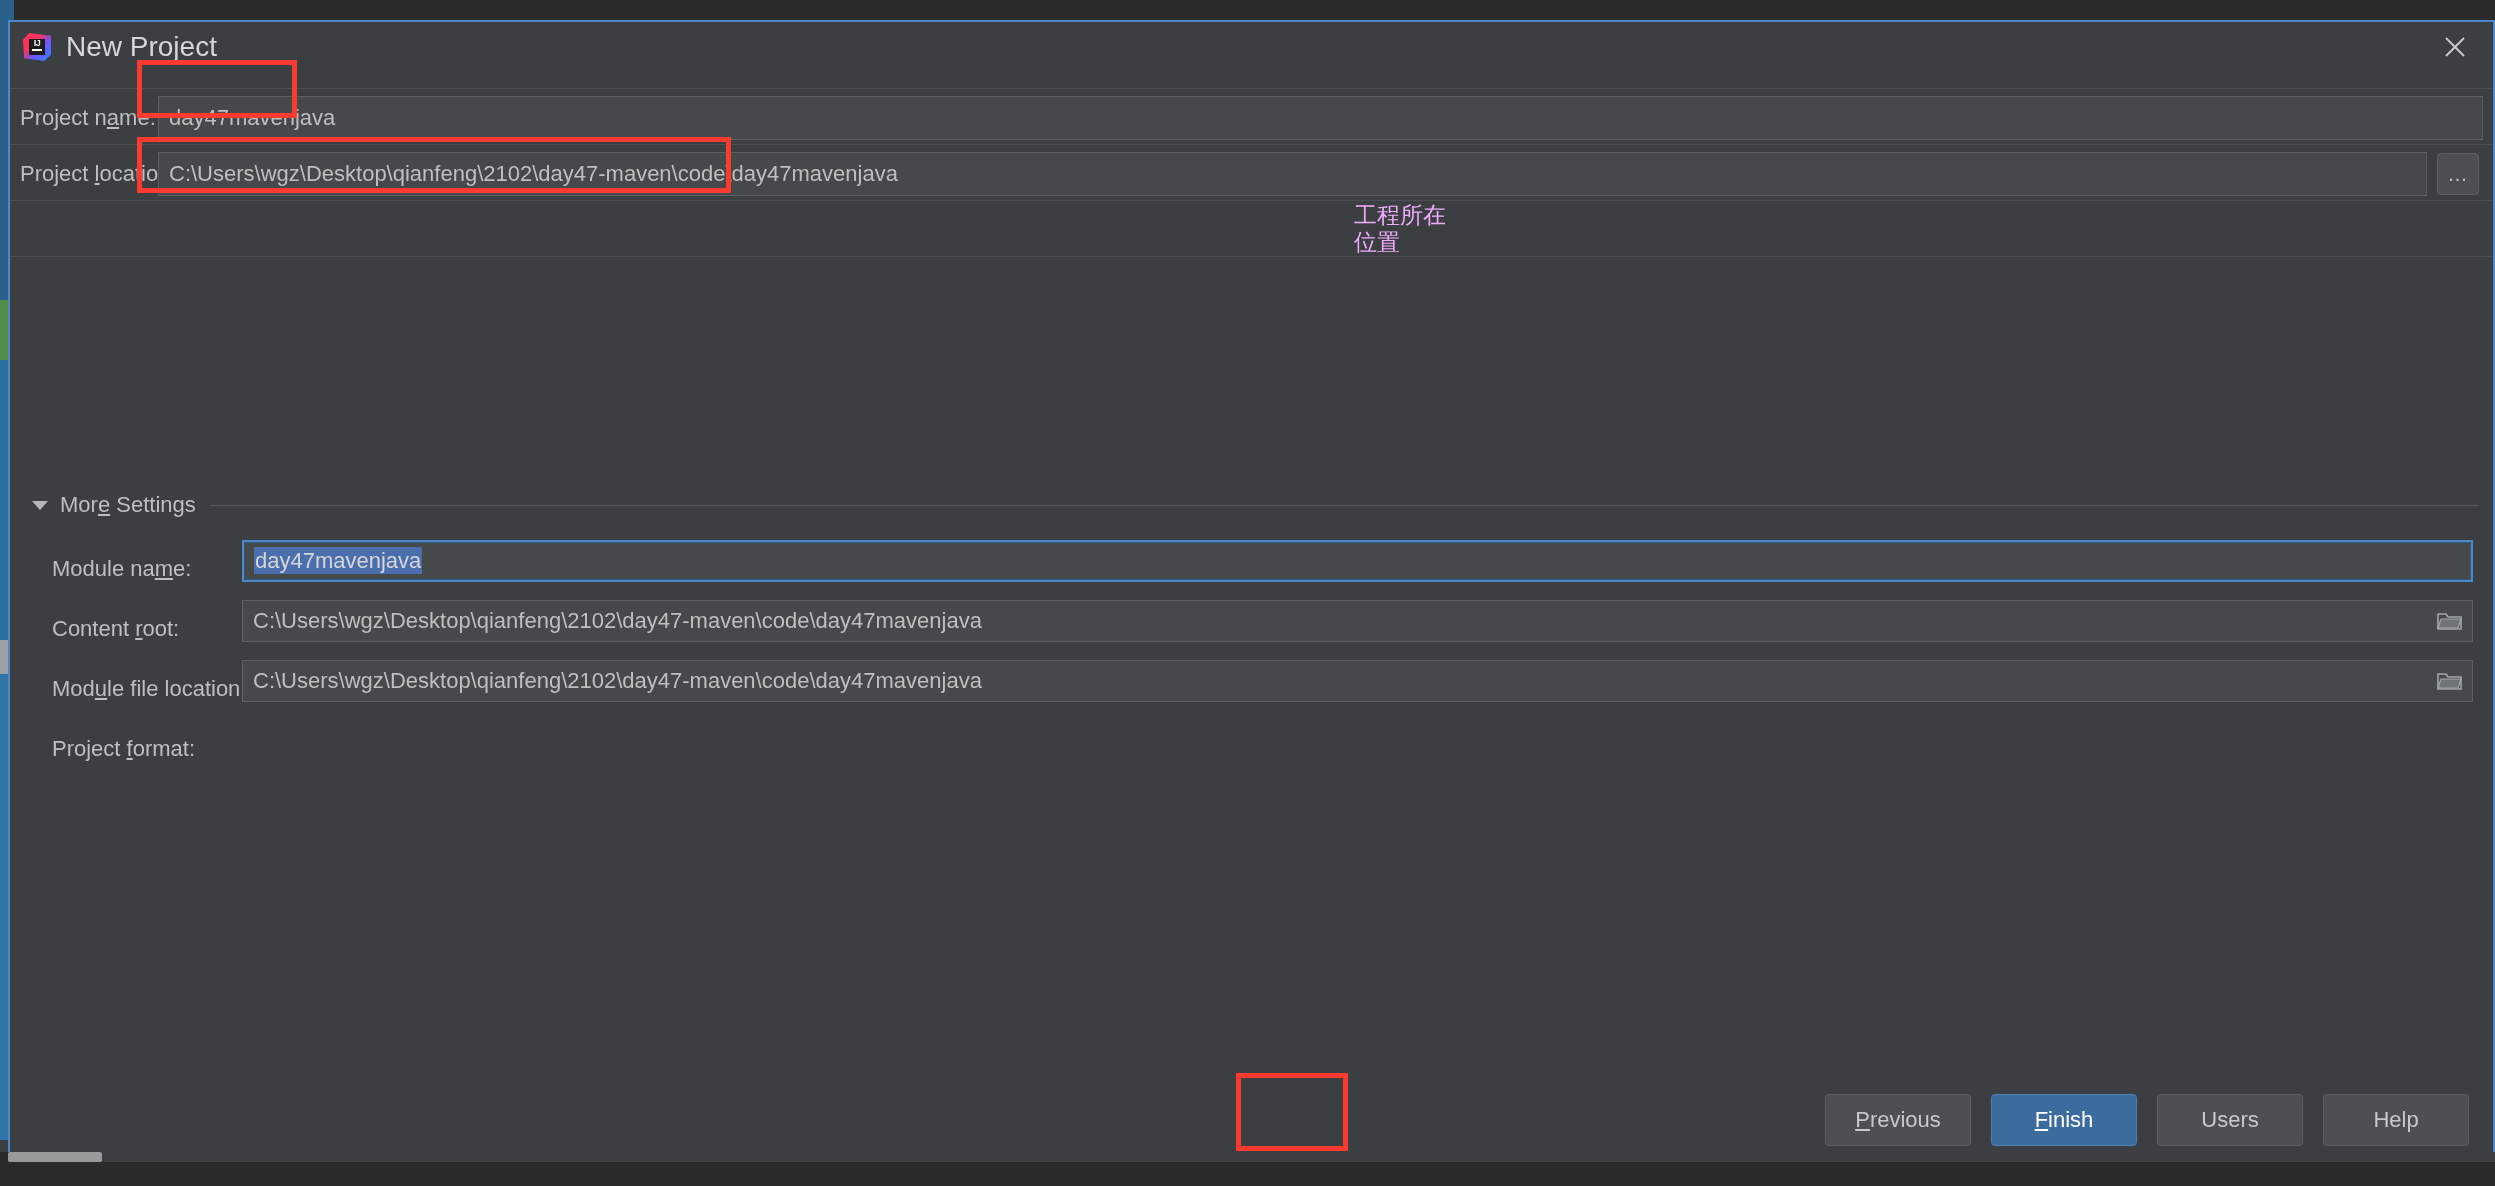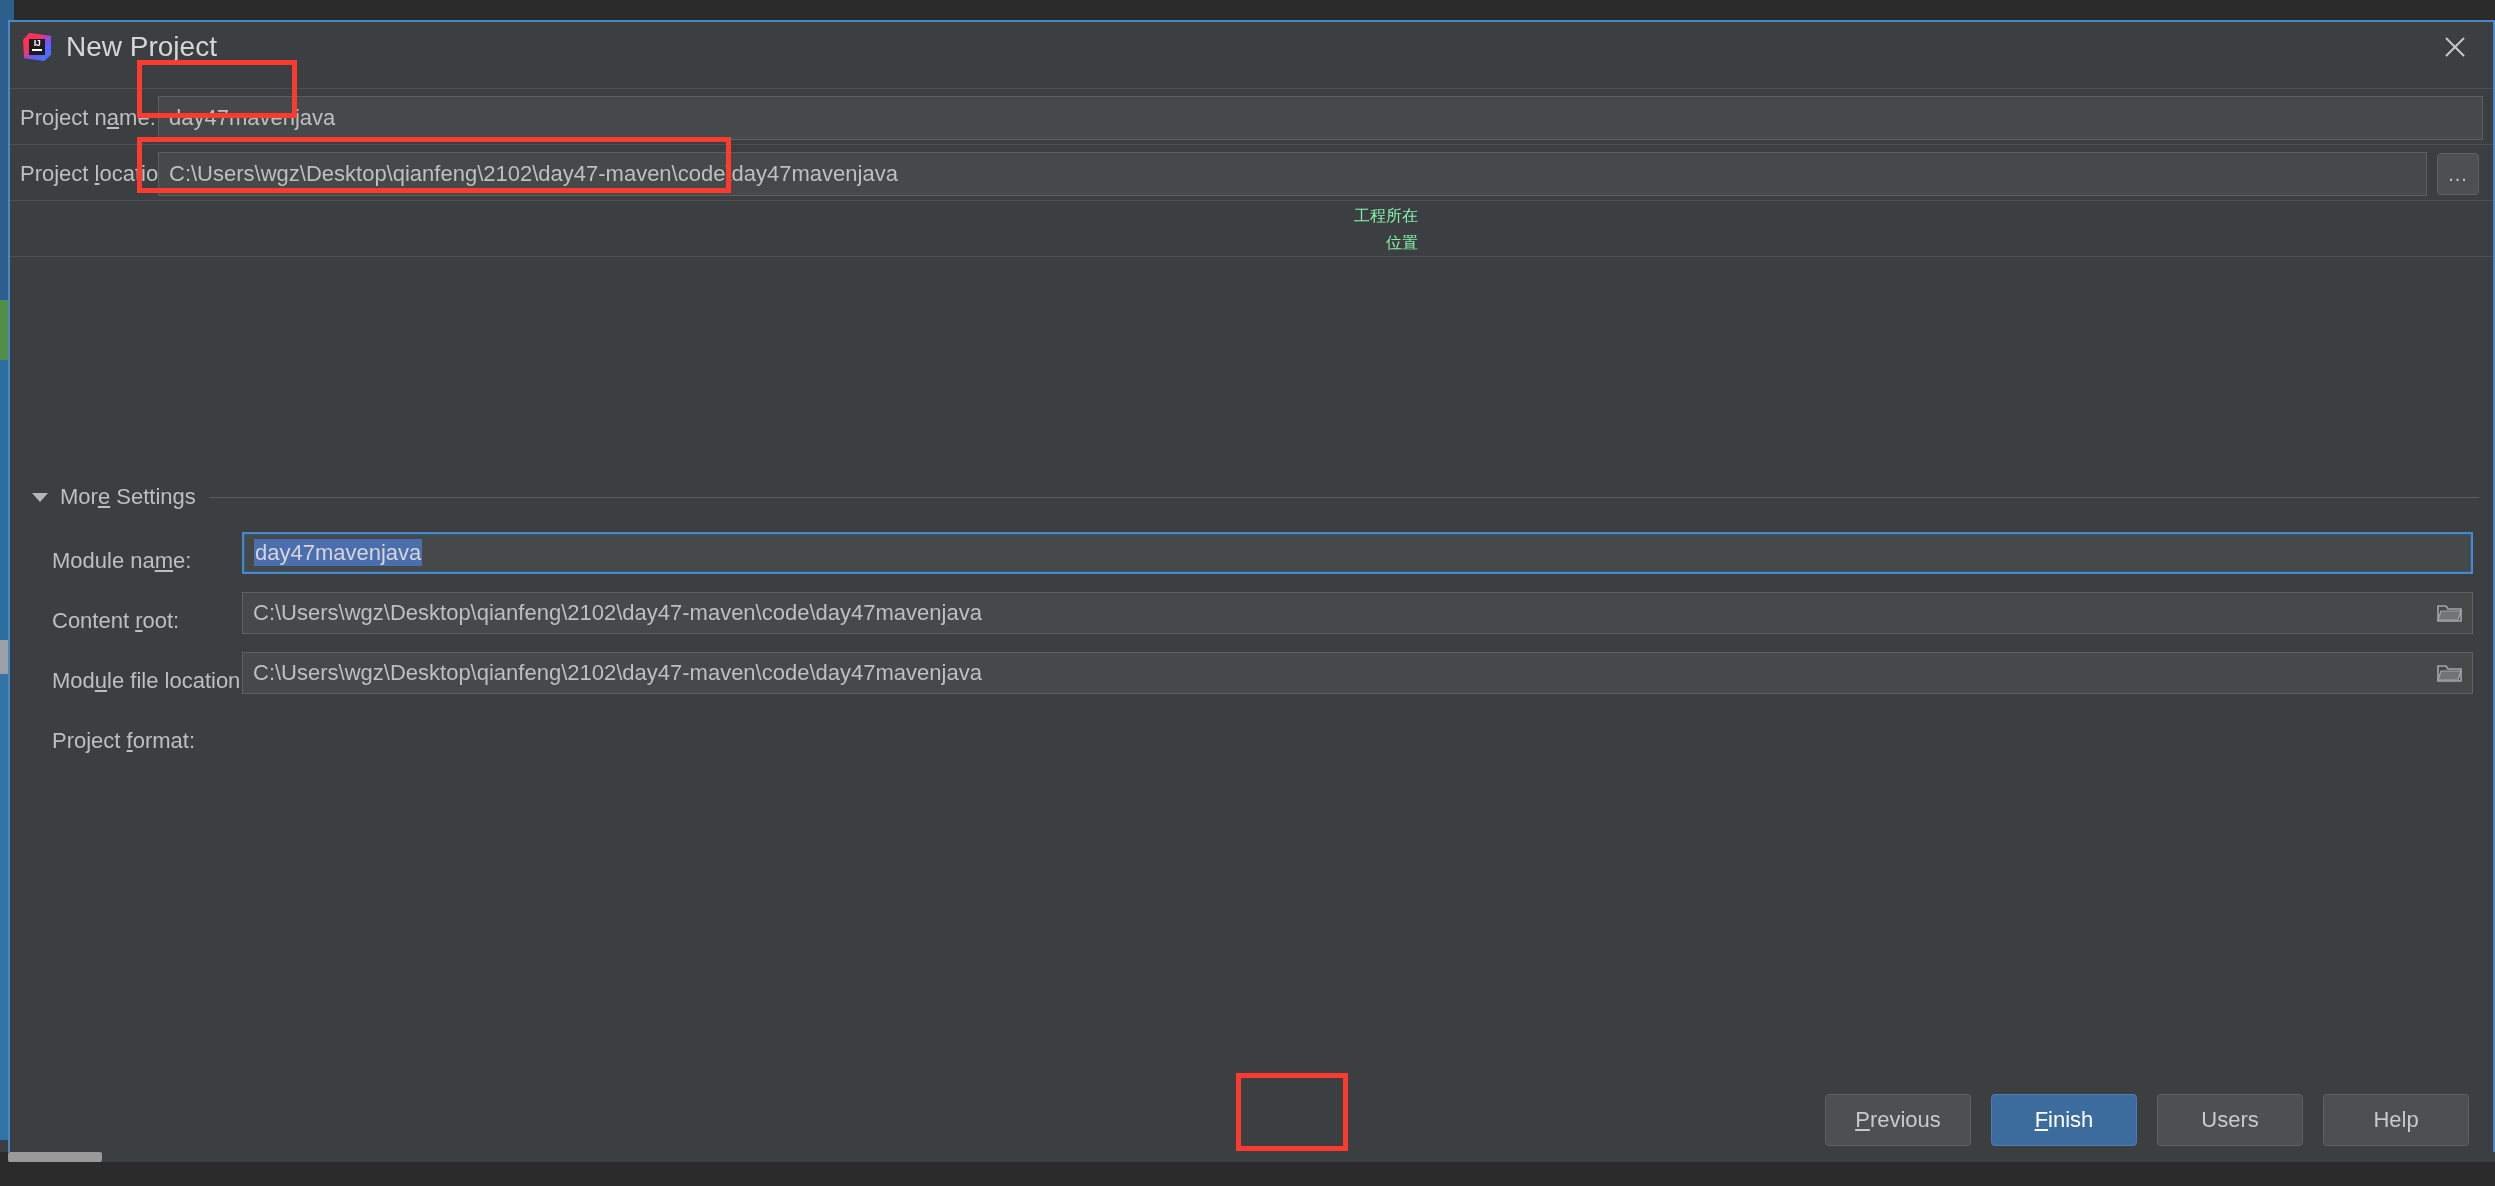--- a/index.html
+++ b/index.html
@@ -147,27 +147,26 @@
     left: 0; right: 0;
     height: 1px;
     background: #4c5052;
   }
 
   
   #annotation {
     position: absolute;
     left: 1344px;
     top: 130px;
-    color: #86efac;
-    font-size: 16px;
+    color: #f0abfc;
+    font-size: 23px;
     line-height: 27px;
     font-family: "DejaVu Sans", sans-serif;
     white-space: pre-line;
     pointer-events: none;
-    text-align: right;
   }
 
   
   .redbox {
     position: absolute;
     border: 5px solid #fb3b30;
     pointer-events: none;
   }
   #redbox-name     { left: 137px; top: 60px;   width: 160px; height: 58px; }
   #redbox-location { left: 137px; top: 137px;  width: 594px; height: 56px; }
@@ -177,21 +176,21 @@
   #more-settings {
     flex: 1 1 auto;
     position: relative;
     padding: 0 10px;
   }
   #ms-header {
     display: flex;
     align-items: center;
     height: 34px;
     margin-left: 12px;
-    margin-top: 8px;
+    margin-top: 16px;
   }
   #ms-arrow {
     width: 0; height: 0;
     border-left: 8px solid transparent;
     border-right: 8px solid transparent;
     border-top: 9px solid #b5b5b5;
     margin-right: 12px;
     flex: none;
   }
   #ms-label {

